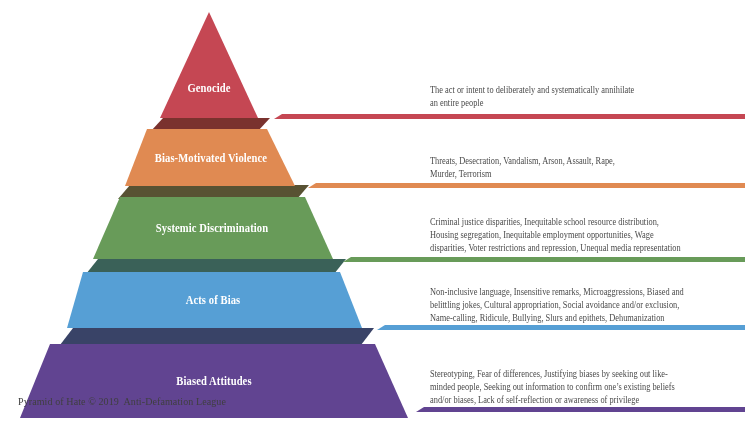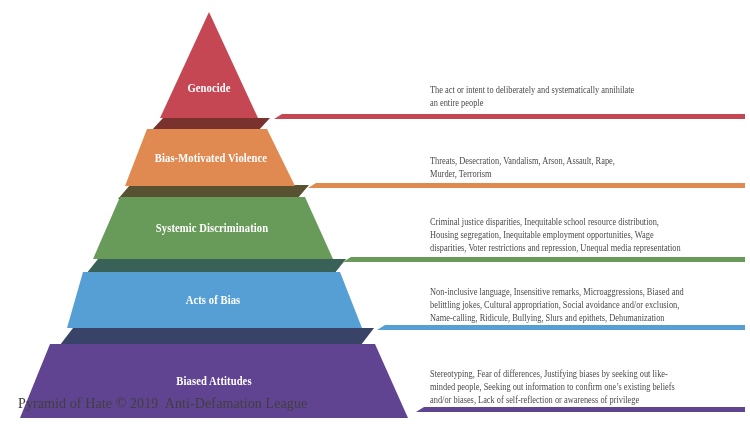--- a/index.html
+++ b/index.html
@@ -29,21 +29,21 @@
     line-height: 13px;
     white-space: pre;
     transform: scaleX(0.88);
     transform-origin: left top;
     letter-spacing: 0px;
   }
   .footer-credit {
     position: absolute;
     left: 18px;
     top: 396px;
-    font-size: 14px;
+    font-size: 10px;
     color: #3f3f3f;
     white-space: pre;
     letter-spacing: 0.1px;
   }
 </style>
 </head>
 <body>
 
 <div id="canvas">
 

